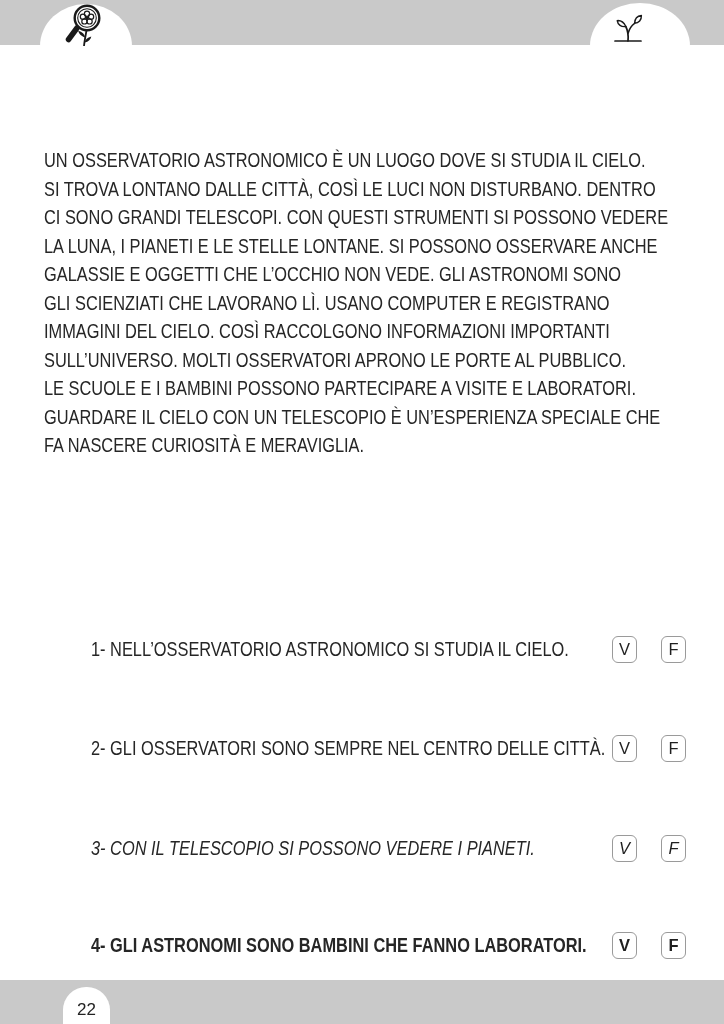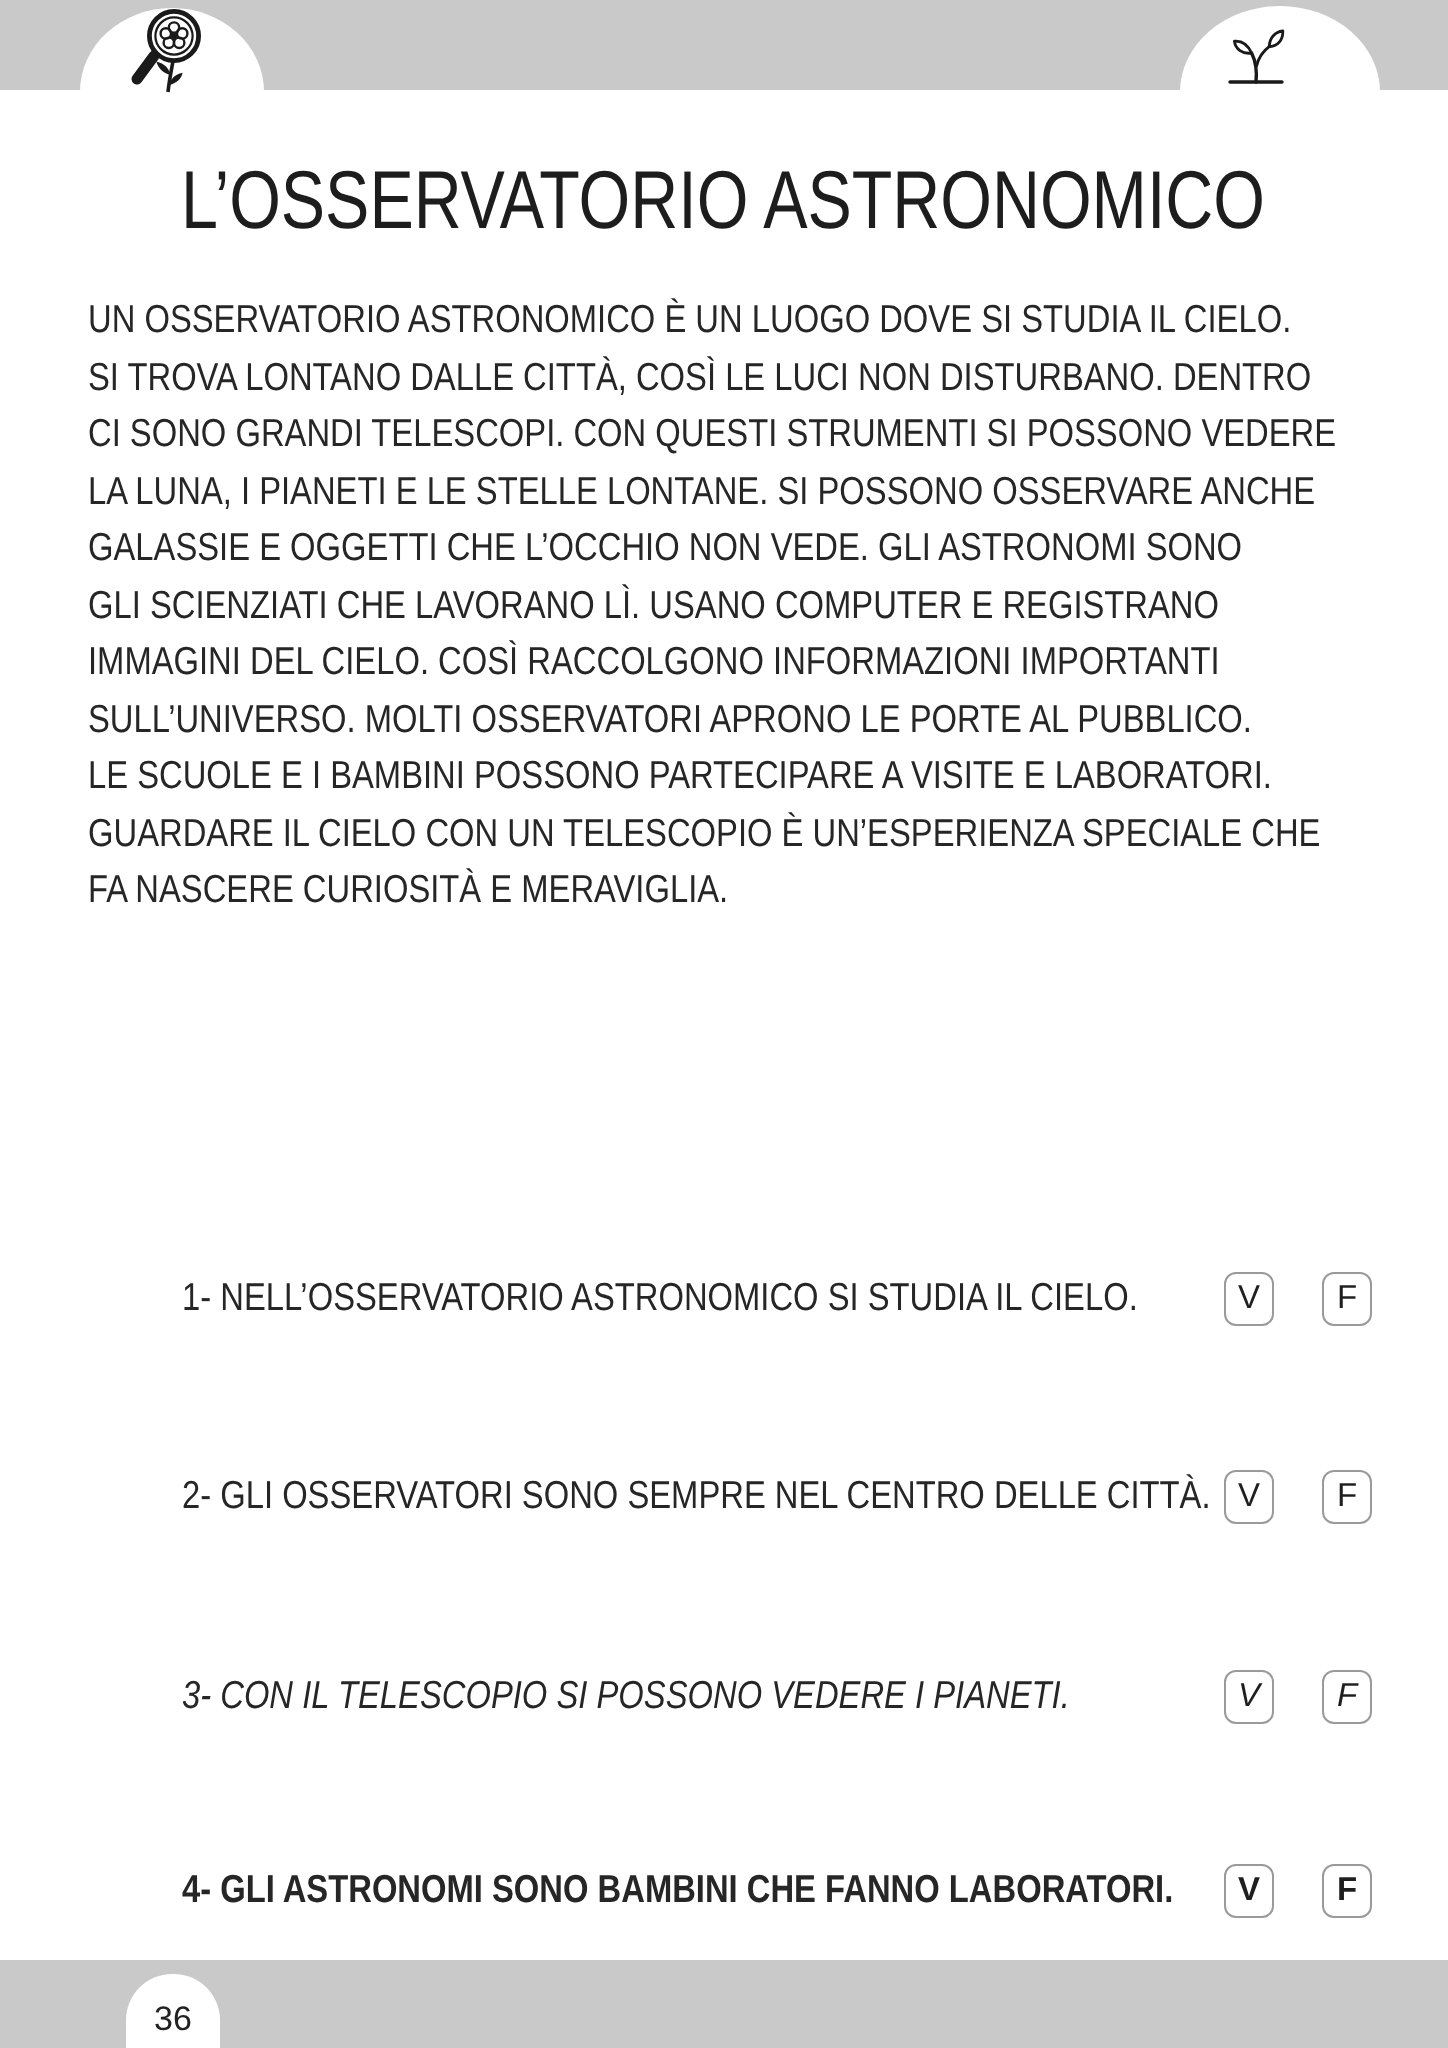--- a/index.html
+++ b/index.html
@@ -76,23 +76,20 @@
   <span class="icon icon-sprout">
     <svg viewBox="0 0 32 30" width="32" height="30" aria-hidden="true">
       <line x1="3" y1="27" x2="29" y2="27" stroke="#1a1a1a" stroke-width="1.7" stroke-linecap="round"></line>
       <path d="M16 27 C 16.6 21 15.8 16.5 13.8 12.5" stroke="#1a1a1a" stroke-width="1.7" fill="none" stroke-linecap="round"></path>
       <path d="M16.2 19 C 17.4 14.5 19.6 11.5 22.6 9.3" stroke="#1a1a1a" stroke-width="1.5" fill="none" stroke-linecap="round"></path>
       <path d="M13.8 12.5 C 11.8 8.2 8.6 6.3 5.2 6.6 C 5.8 10.6 9.2 13.2 13.8 12.5 Z" fill="#ffffff" stroke="#1a1a1a" stroke-width="1.4" stroke-linejoin="round"></path>
       <path d="M22.6 9.3 C 22.8 4.8 25.6 1.9 29.4 1.5 C 29.6 6 26.8 9.2 22.6 9.3 Z" fill="#ffffff" stroke="#1a1a1a" stroke-width="1.4" stroke-linejoin="round"></path>
     </svg>
   </span>
 
-  <div class="title-wrap">
-    <span class="title-inner">L’OSSERVATORIO ASTRONOMICO</span>
-  </div>
 
   <div class="article">
     <div class="line"><span class="cond">UN OSSERVATORIO ASTRONOMICO È UN LUOGO DOVE SI STUDIA IL CIELO.</span></div>
     <div class="line"><span class="cond">SI TROVA LONTANO DALLE CITTÀ, COSÌ LE LUCI NON DISTURBANO. DENTRO</span></div>
     <div class="line"><span class="cond">CI SONO GRANDI TELESCOPI. CON QUESTI STRUMENTI SI POSSONO VEDERE</span></div>
     <div class="line"><span class="cond">LA LUNA, I PIANETI E LE STELLE LONTANE. SI POSSONO OSSERVARE ANCHE</span></div>
     <div class="line"><span class="cond">GALASSIE E OGGETTI CHE L’OCCHIO NON VEDE. GLI ASTRONOMI SONO</span></div>
     <div class="line"><span class="cond">GLI SCIENZIATI CHE LAVORANO LÌ. USANO COMPUTER E REGISTRANO</span></div>
     <div class="line"><span class="cond">IMMAGINI DEL CIELO. COSÌ RACCOLGONO INFORMAZIONI IMPORTANTI</span></div>
     <div class="line"><span class="cond">SULL’UNIVERSO. MOLTI OSSERVATORI APRONO LE PORTE AL PUBBLICO.</span></div>
@@ -121,16 +118,16 @@
   </div>
 
   <div class="statement s4">
     <span class="cond">4- GLI ASTRONOMI SONO BAMBINI CHE FANNO LABORATORI.</span>
     <span class="vf v">V</span>
     <span class="vf f">F</span>
   </div>
 
   <div class="band bottom"></div>
   <div class="page-tab">
-    <span>36</span>
+    <span>22</span>
   </div>
 
 </div>
 
 </body></html>

